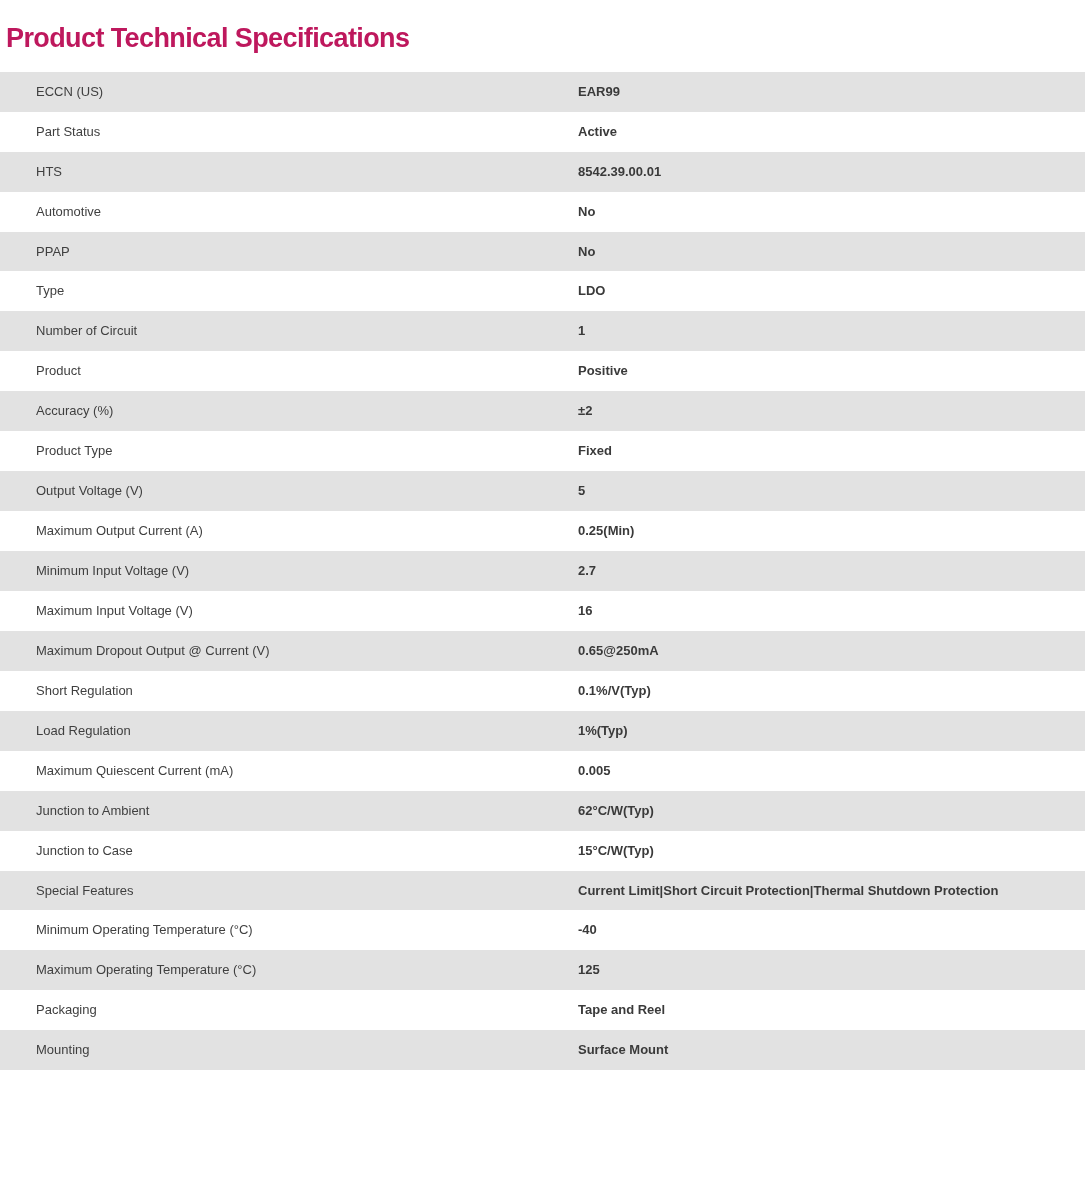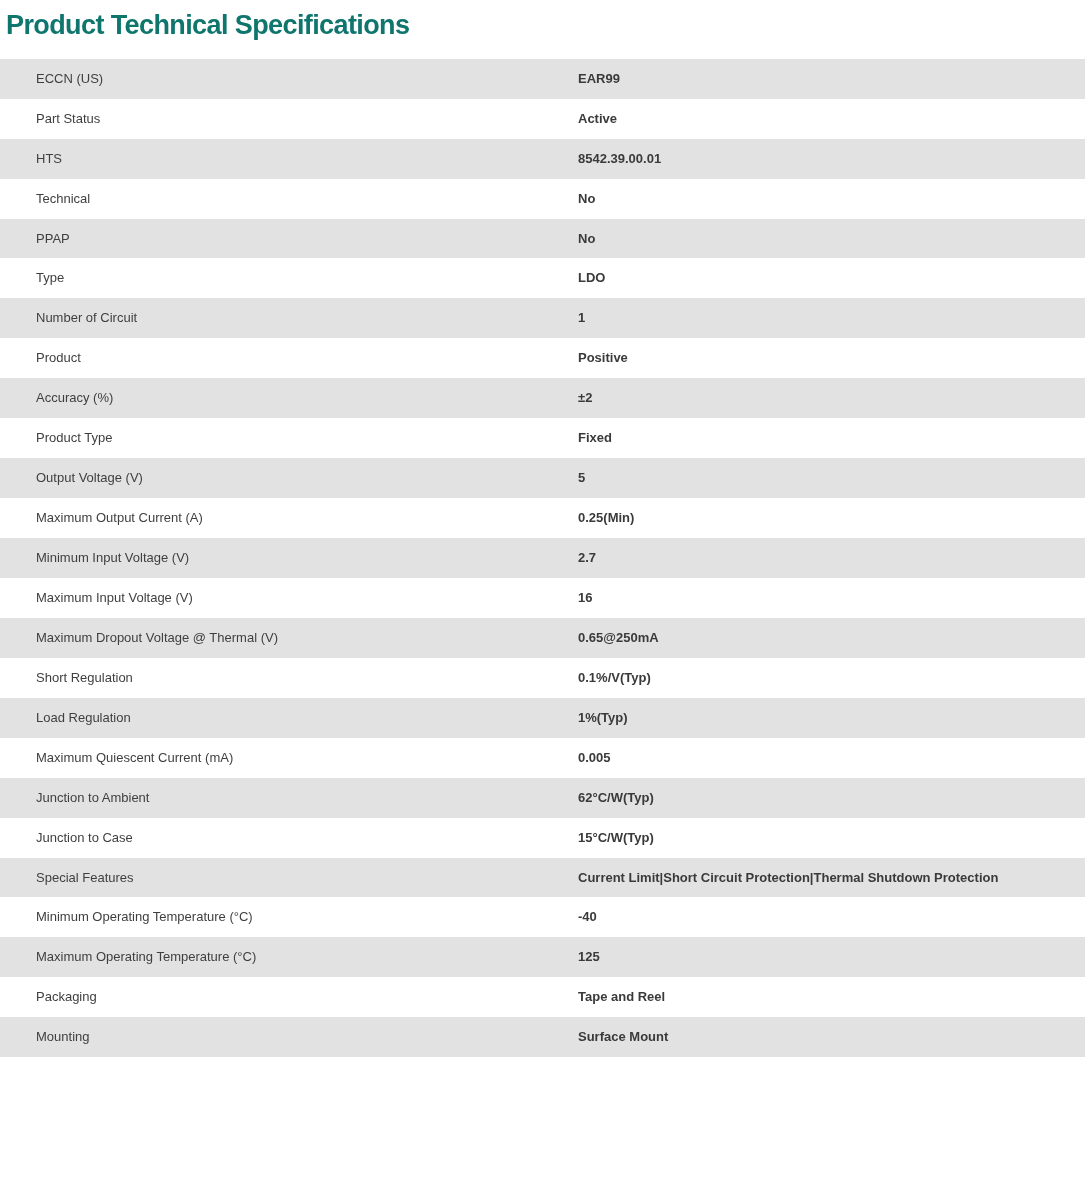--- a/index.html
+++ b/index.html
@@ -15,24 +15,24 @@
     -webkit-font-smoothing: antialiased;
   }
   .page {
     width: 1085px;
     box-sizing: border-box;
     padding: 0;
   }
   .page-title {
     font-size: 27px;
     font-weight: bold;
-    color: #0f766e;
+    color: #be185d;
     letter-spacing: -0.6px;
     padding: 9px 0 0 6px;
-    margin: 0 0 16px 0;
+    margin: 13px 0 16px 0;
     line-height: 1.25;
   }
   .spec-table {
     width: 1085px;
     border-collapse: collapse;
     table-layout: fixed;
   }
   .spec-table tr.odd {
     background: #e2e2e2;
   }
@@ -77,21 +77,21 @@
         </tr>
         <tr class="even">
           <td class="label">Part Status</td>
           <td class="value">Active</td>
         </tr>
         <tr class="odd">
           <td class="label">HTS</td>
           <td class="value">8542.39.00.01</td>
         </tr>
         <tr class="even">
-          <td class="label">Technical</td>
+          <td class="label">Automotive</td>
           <td class="value">No</td>
         </tr>
         <tr class="odd">
           <td class="label">PPAP</td>
           <td class="value">No</td>
         </tr>
         <tr class="even">
           <td class="label">Type</td>
           <td class="value">LDO</td>
         </tr>
@@ -121,21 +121,21 @@
         </tr>
         <tr class="odd">
           <td class="label">Minimum Input Voltage (V)</td>
           <td class="value">2.7</td>
         </tr>
         <tr class="even">
           <td class="label">Maximum Input Voltage (V)</td>
           <td class="value">16</td>
         </tr>
         <tr class="odd">
-          <td class="label">Maximum Dropout Voltage @ Thermal (V)</td>
+          <td class="label">Maximum Dropout Output @ Current (V)</td>
           <td class="value">0.65@250mA</td>
         </tr>
         <tr class="even">
           <td class="label">Short Regulation</td>
           <td class="value">0.1%/V(Typ)</td>
         </tr>
         <tr class="odd">
           <td class="label">Load Regulation</td>
           <td class="value">1%(Typ)</td>
         </tr>

